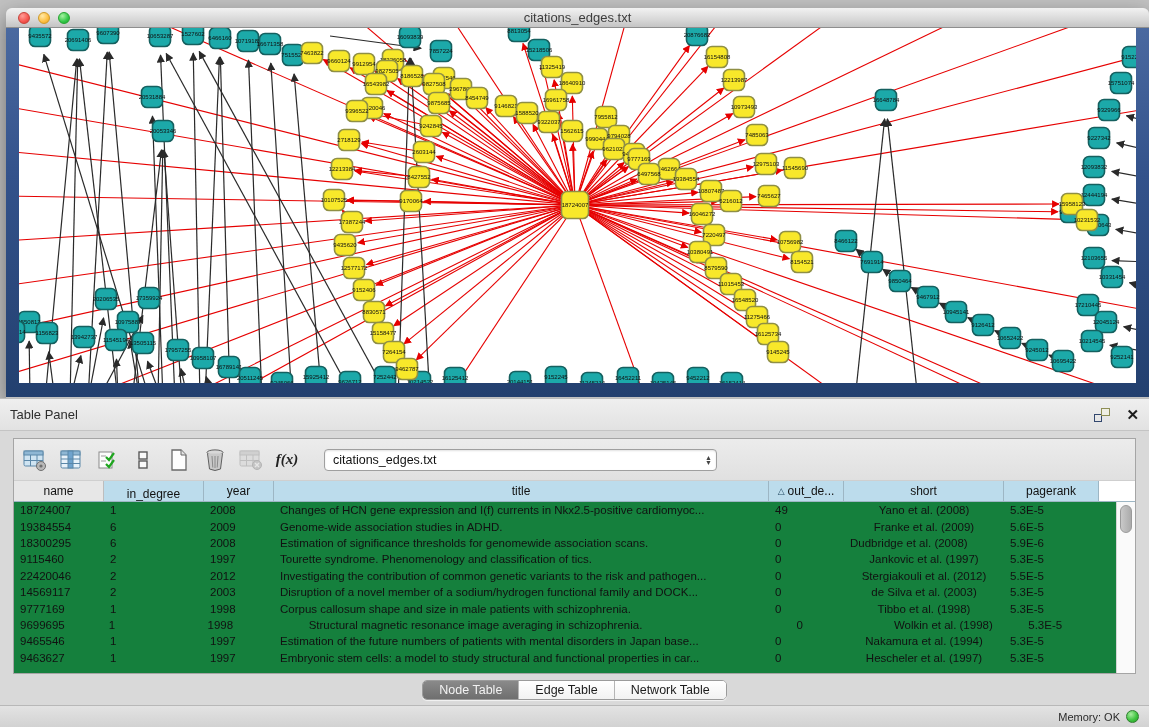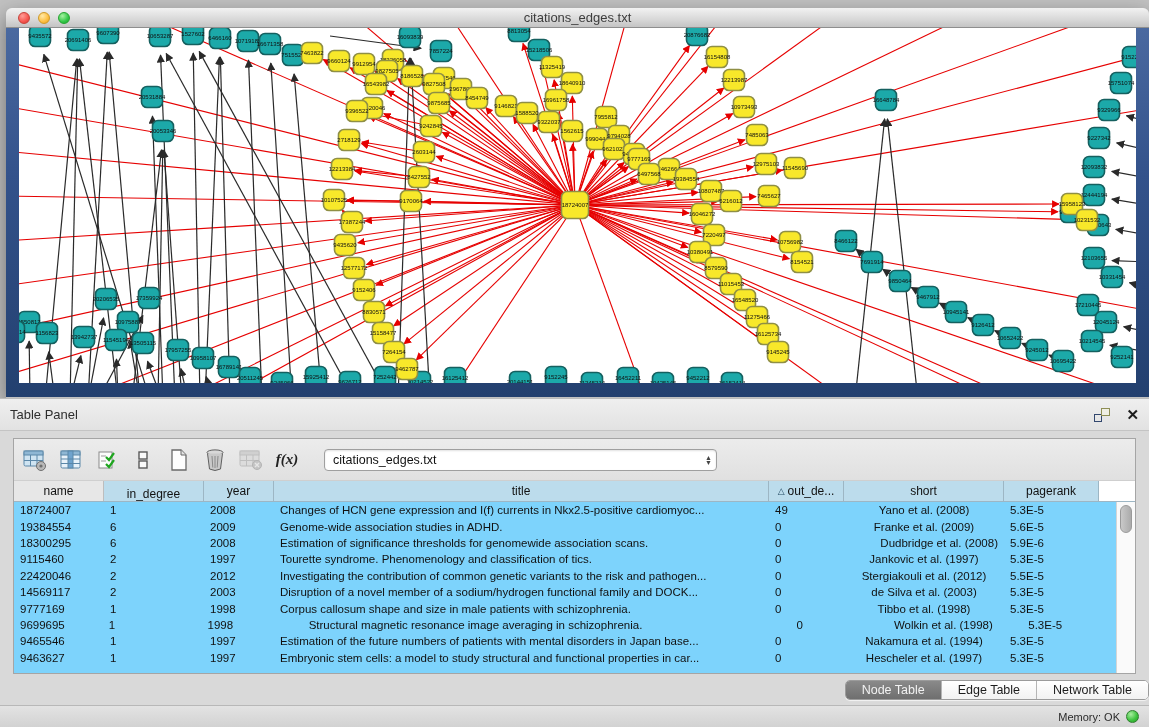--- a/index.html
+++ b/index.html
@@ -43,36 +43,36 @@
   .tool { width:26px; height:26px; display:flex; align-items:center; justify-content:center; cursor:pointer; }
   .tool.disabled { opacity:.45; cursor:default; }
   .fx { font-family:"Liberation Serif", serif; font-style:italic; font-weight:bold; font-size:15px; color:#222; }
   .combo { margin-left:14px; width:393px; height:22px; background:#fff; border:1px solid #9f9f9f;
     border-radius:4px; display:flex; align-items:center; padding:0 4px 0 8px; font-size:12.5px; color:#111;
     box-shadow:inset 0 1px 2px rgba(0,0,0,.12); cursor:pointer; }
   .combo .val { flex:1; }
   .combo .arrows { display:flex; flex-direction:column; align-items:center; line-height:5px; font-size:7px; color:#444; }
 
   
-  .grid { position:absolute; left:0; top:42px; right:0; bottom:0; background:#7dd3fc; overflow:hidden; }
+  .grid { position:absolute; left:0; top:42px; right:0; bottom:0; background:#15803d; overflow:hidden; }
   .hdr-row { display:flex; height:21px; border-bottom:1px solid #9db6c4; }
   .hcell { background:#bcdcec; border-right:1px solid #9db6c4; font-size:12px; color:#111;
     display:flex; align-items:center; justify-content:center; gap:3px; cursor:pointer; }
   .hcell.plain { background:#e7e7e7; border-right:1px solid #bdbdbd; }
   .hcell .sort { font-size:9px; color:#274e66; }
   .hdr-fill { flex:1; background:#fff; }
   .rows { position:absolute; left:0; top:21px; right:19px; bottom:0; overflow:hidden; }
   .trow { display:flex; height:16.4px; align-items:center; }
   .tcell { font-size:11.5px; color:#111; padding:0 6px; white-space:nowrap; overflow:hidden; }
   .vscroll { position:absolute; right:0; top:21px; width:19px; bottom:0; background:#fafafa; border-left:1px solid #d5d5d5; }
   .vthumb { position:absolute; left:3px; top:3px; width:12px; height:28px; border-radius:6px;
     background:linear-gradient(90deg,#c9c9c9,#ababab); border:1px solid #9a9a9a; }
 
   
-  .tabs-bar { position:absolute; left:0; right:0; top:282px; height:24px; display:flex; justify-content:flex-end; }
+  .tabs-bar { position:absolute; left:0; right:0; top:282px; height:24px; display:flex; justify-content:center; }
   .seg { display:flex; height:20px; border:1px solid #9b9b9b; border-radius:5px; overflow:hidden;
     background:#fdfdfd; box-shadow:0 1px 1px rgba(255,255,255,.7); }
   .seg-btn { padding:0 16px; font-size:12.5px; display:flex; align-items:center; color:#1c1c1c;
     border-right:1px solid #b5b5b5; cursor:pointer; background:linear-gradient(#ffffff,#f2f2f2); }
   .seg-btn:last-child { border-right:none; }
   .seg-btn.active { background:linear-gradient(#8a8a8a,#6f6f6f); color:#f2f2f2; }
 
   
   .statusbar { position:absolute; left:0; right:0; bottom:0; height:22px; background:linear-gradient(#e3e3e3,#d2d2d2);
     border-top:1px solid #b8b8b8; display:flex; align-items:center; justify-content:flex-end; padding:0 10px; gap:6px; }
@@ -958,21 +958,21 @@
             <div class="tcell" style="width: 75px;">0</div>
             <div class="tcell" style="width: 160px; text-align: center;">Franke et al. (2009)</div>
             <div class="tcell" style="width: 95px;">5.6E-5</div>
           </div>
           <div class="trow">
             <div class="tcell" style="width: 90px;">18300295</div>
             <div class="tcell" style="width: 100px;">6</div>
             <div class="tcell" style="width: 70px;">2008</div>
             <div class="tcell" style="width: 495px;">Estimation of significance thresholds for genomewide association scans.</div>
             <div class="tcell" style="width: 75px;">0</div>
-            <div class="tcell" style="width: 160px; text-align: right;">Dudbridge et al. (2008)</div>
+            <div class="tcell" style="width: 160px; text-align: left;">Dudbridge et al. (2008)</div>
             <div class="tcell" style="width: 95px;">5.9E-6</div>
           </div>
           <div class="trow">
             <div class="tcell" style="width: 90px;">9115460</div>
             <div class="tcell" style="width: 100px;">2</div>
             <div class="tcell" style="width: 70px;">1997</div>
             <div class="tcell" style="width: 495px;">Tourette syndrome. Phenomenology and classification of tics.</div>
             <div class="tcell" style="width: 75px;">0</div>
             <div class="tcell" style="width: 160px; text-align: center;">Jankovic et al. (1997)</div>
             <div class="tcell" style="width: 95px;">5.3E-5</div>

